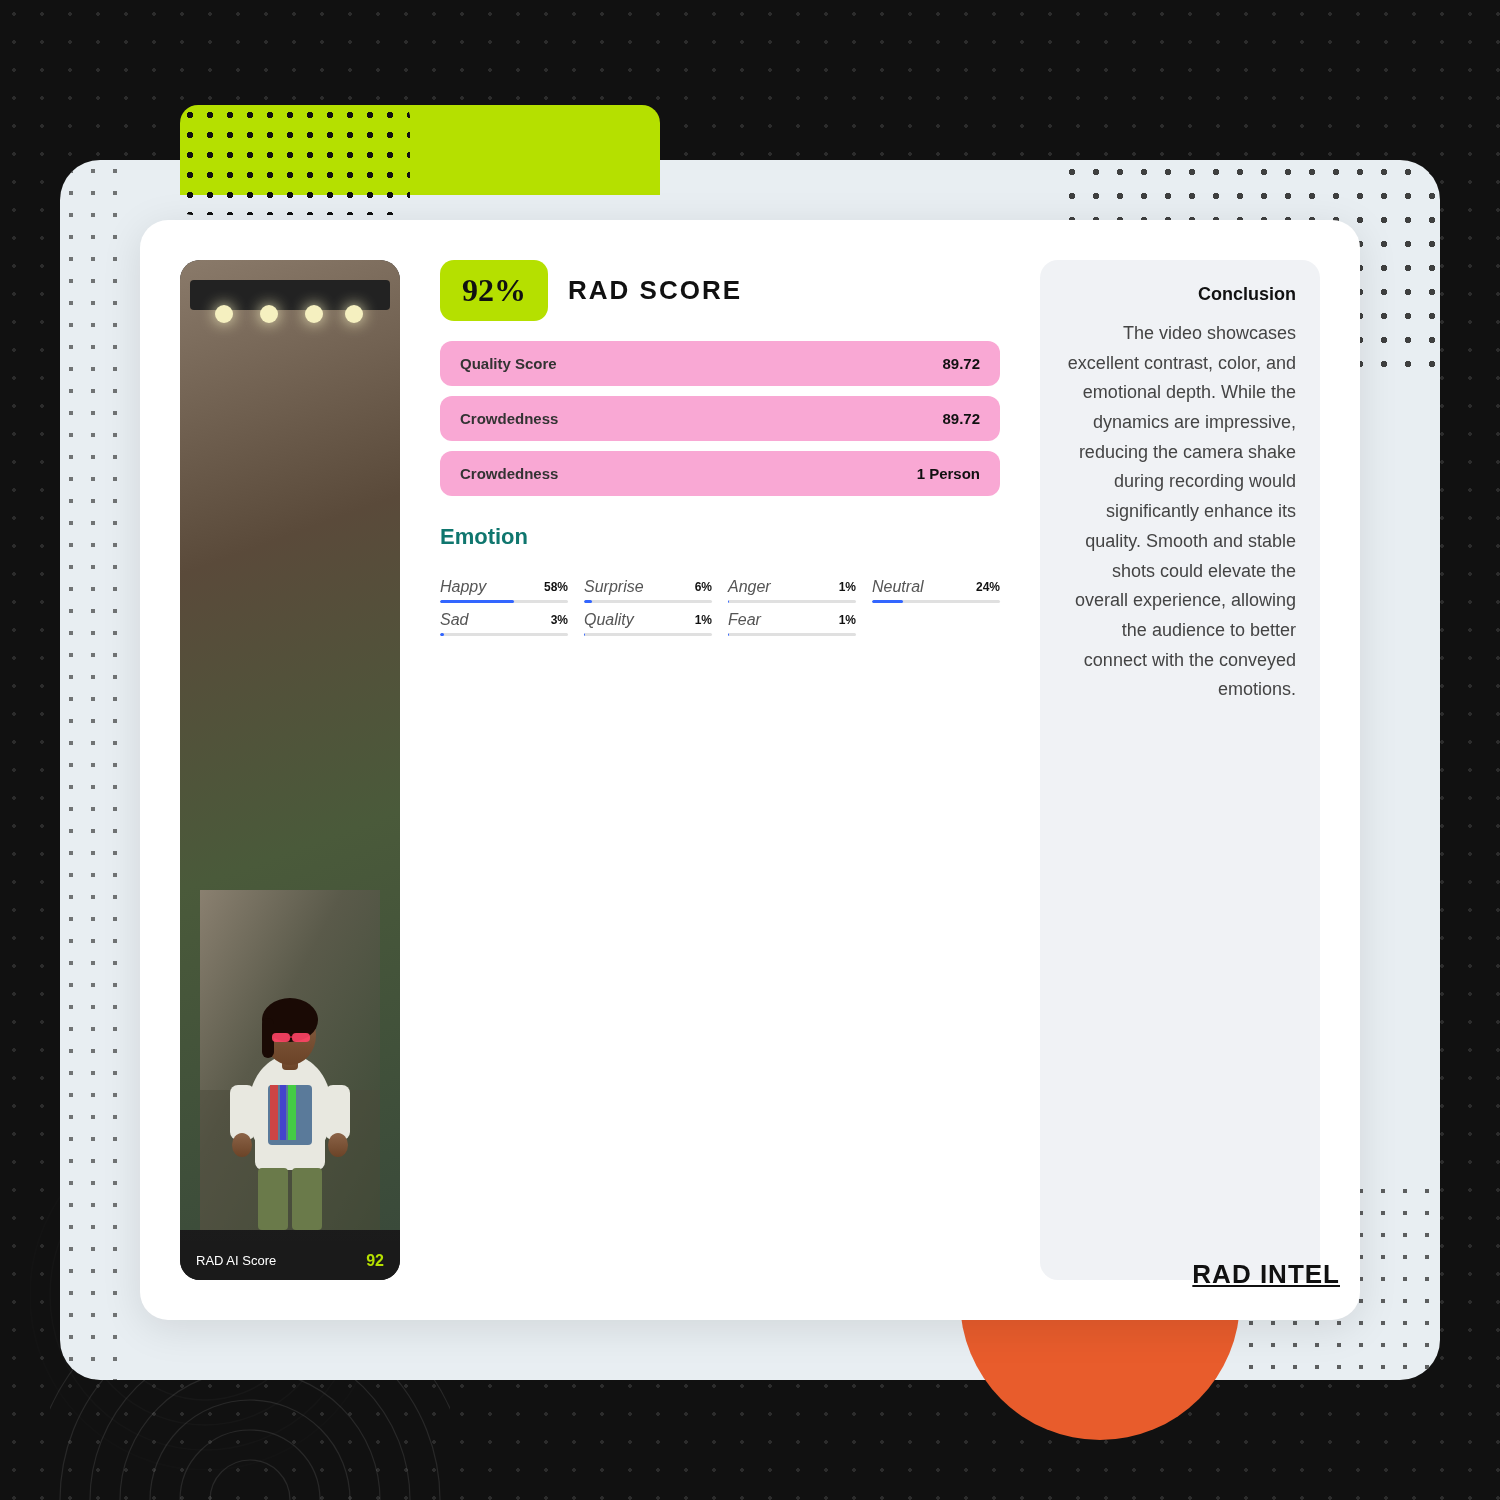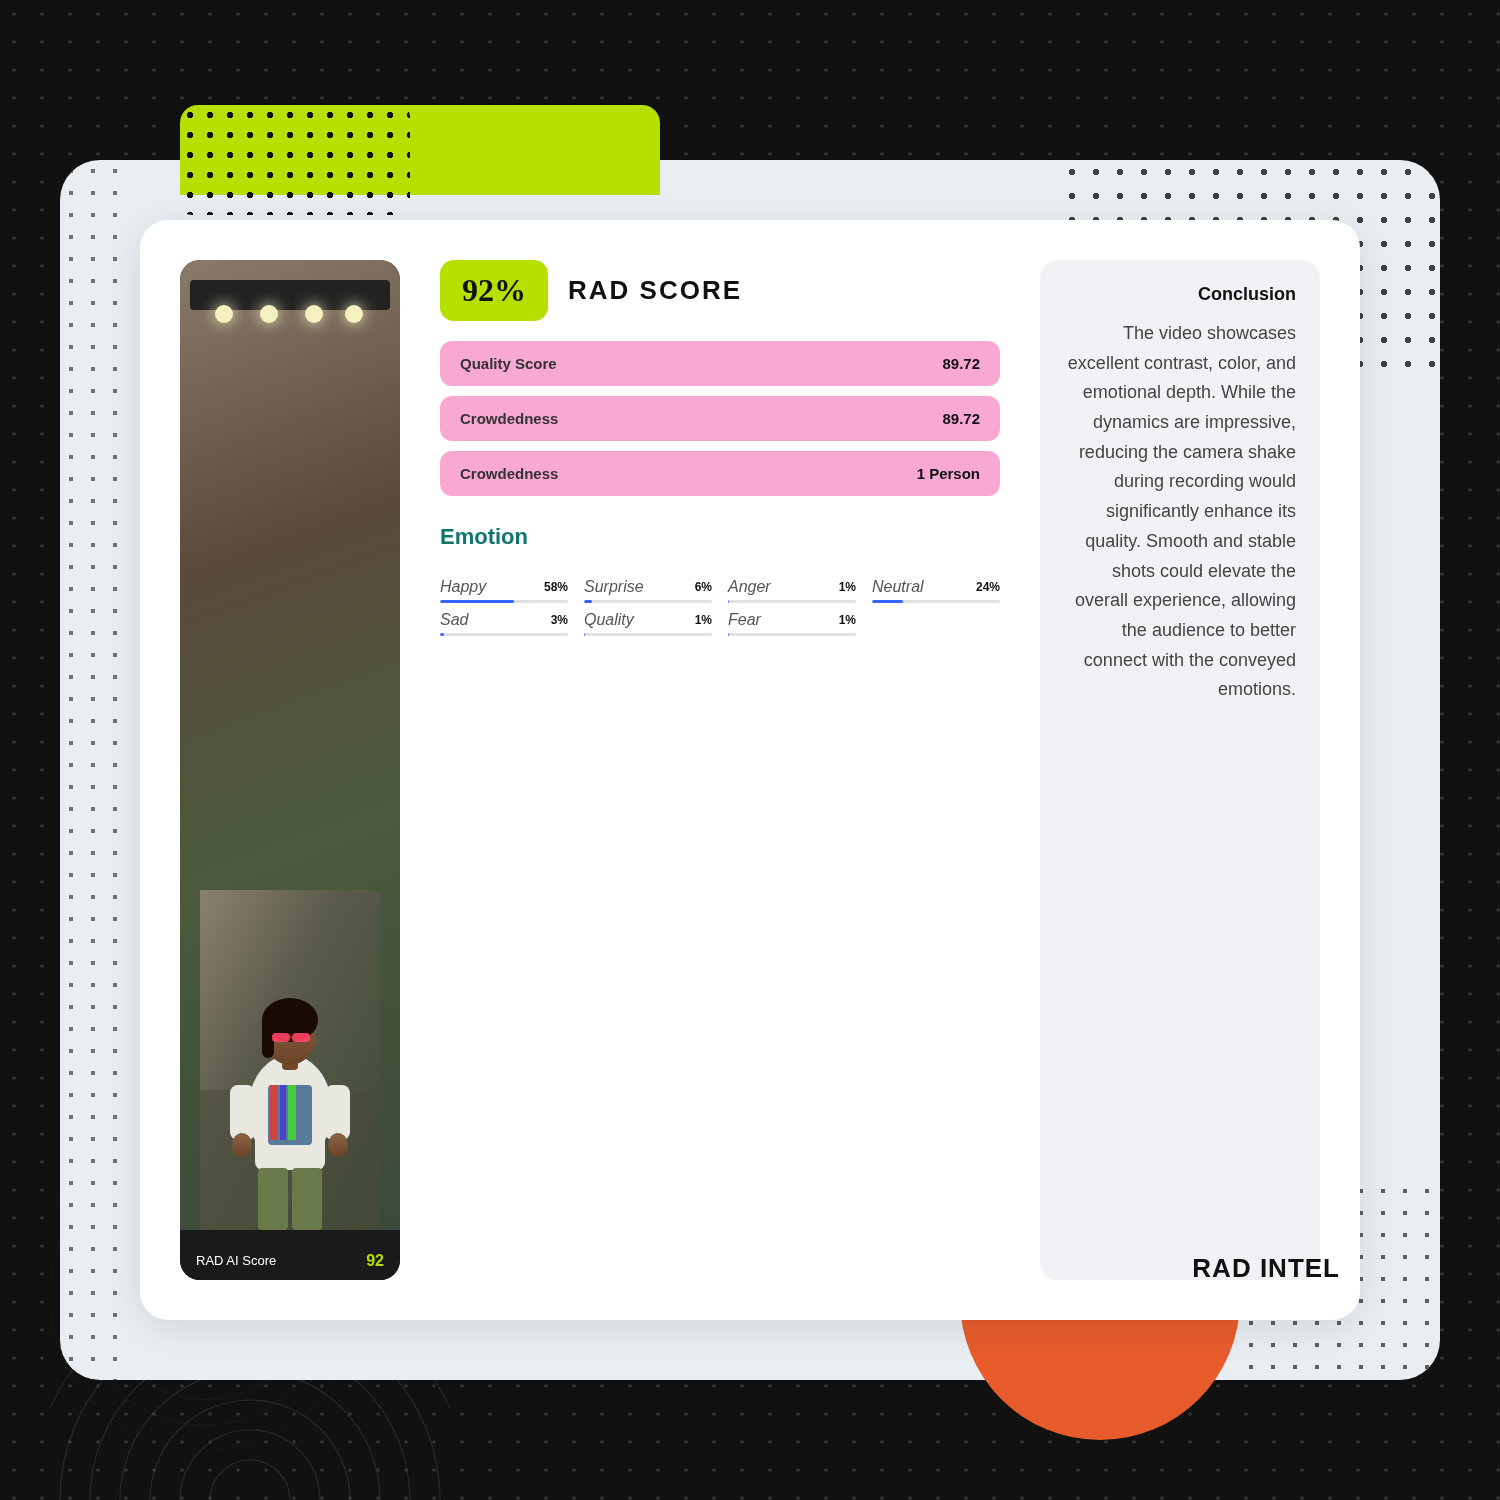--- a/index.html
+++ b/index.html
@@ -558,15 +558,15 @@
 
     </div>
 
     <div class="conclusion-section">
       <div class="conclusion-title">Conclusion</div>
       <div class="conclusion-text">The video showcases excellent contrast, color, and emotional depth. While the dynamics are impressive, reducing the camera shake during recording would significantly enhance its quality. Smooth and stable shots could elevate the overall experience, allowing the audience to better connect with the conveyed emotions.</div>
     </div>
 
   </div>
 
-  <div class="rad-intel-logo" style="position:absolute;bottom:96px;right:100px;z-index:3;">RAD INTEL</div>
+  <div class="rad-intel-logo" style="position:absolute;bottom:90px;right:100px;z-index:3;text-decoration:underline;">RAD INTEL</div>
 
 </div>
 
 </body></html>

